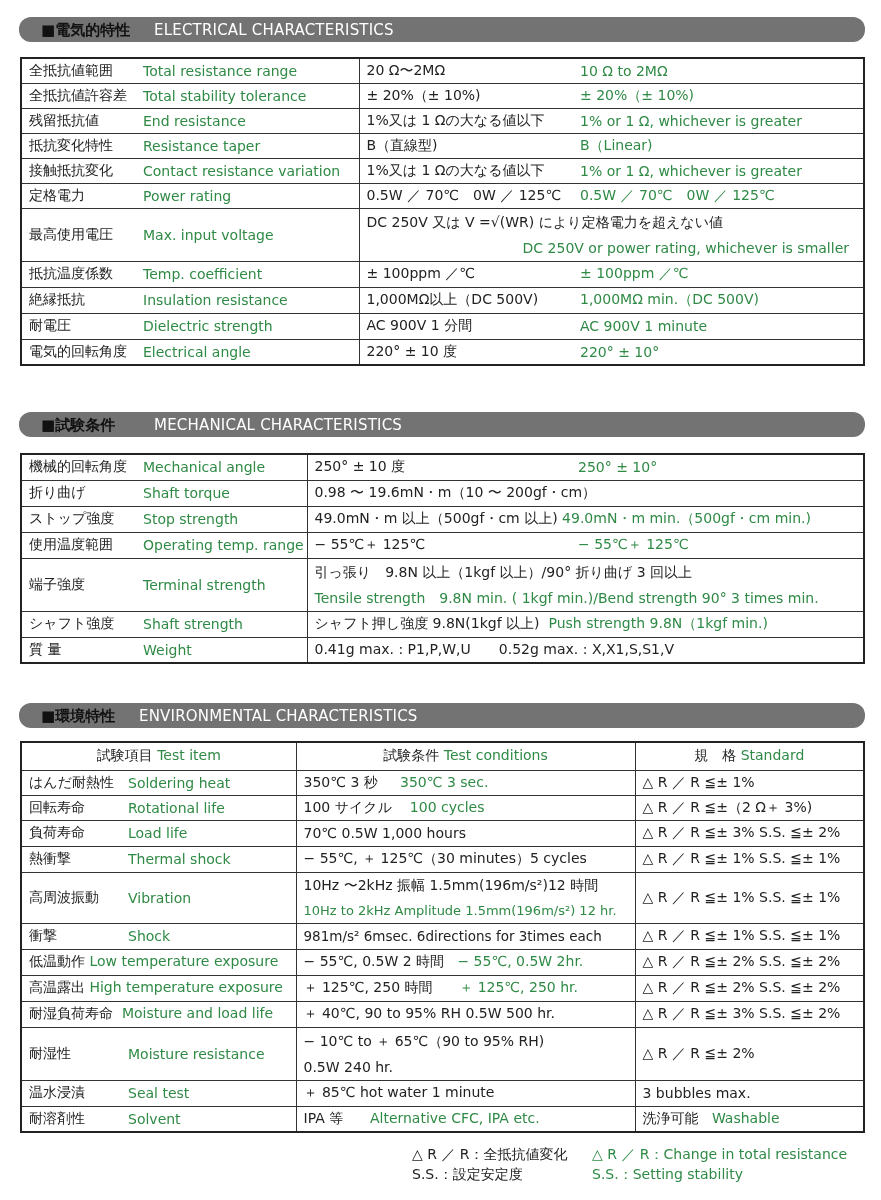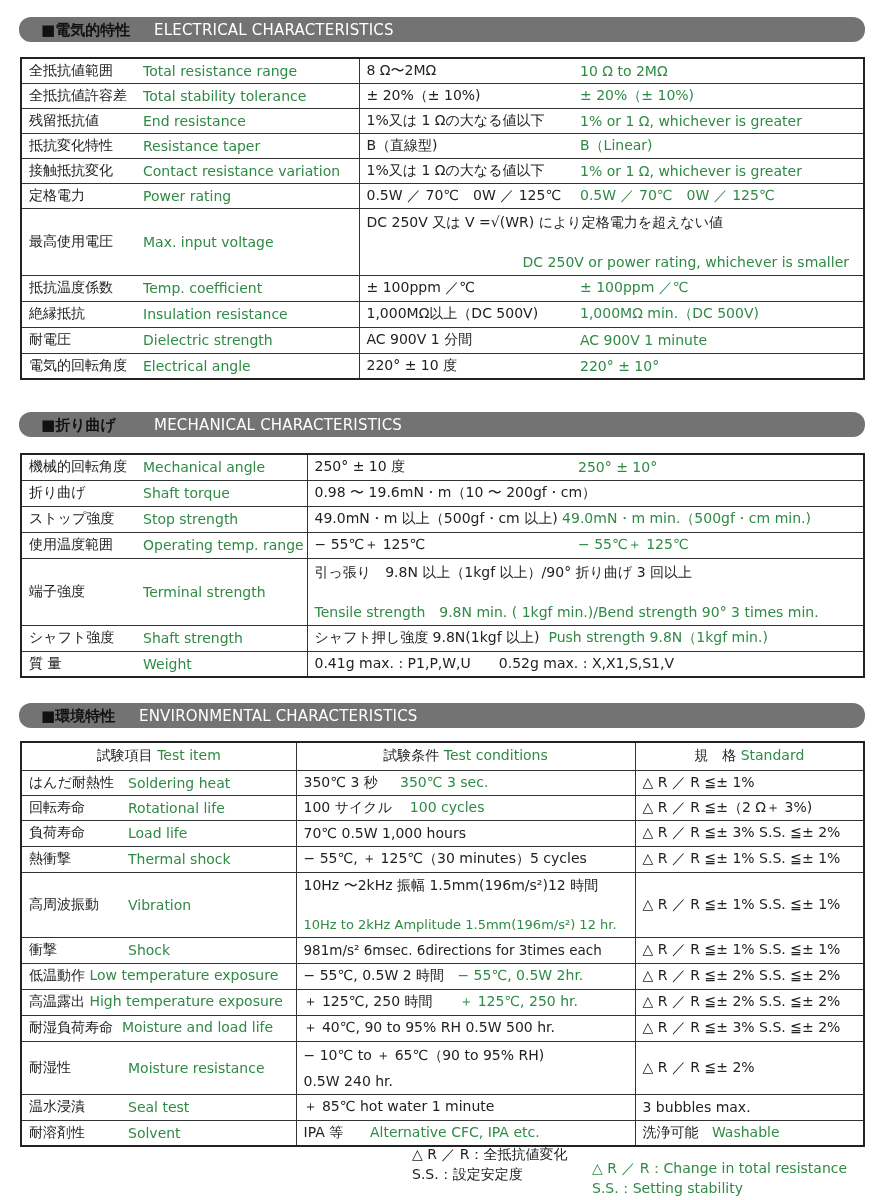--- a/index.html
+++ b/index.html
@@ -4,21 +4,21 @@
 <style>
   html, body { margin: 0; padding: 0; background: #ffffff; }
   body { width: 881px; height: 1200px; position: relative; overflow: hidden;
          font-family: "DejaVu Sans", "Liberation Sans", sans-serif; color: #222; }
   .section-bar { position: absolute; left: 19px; width: 846px; height: 25px;
          background: #737373; border-radius: 12px; }
   .section-bar .jp { position: absolute; left: 22px; top: 4px; font-size: 15px; font-weight: bold; color: #111; }
   .section-bar .en { position: absolute; top: 4px; font-size: 15px; color: #ffffff; letter-spacing: 0.2px; }
   table { position: absolute; left: 20px; border-collapse: collapse; border: 2px solid #222; table-layout: fixed; }
   td { border: 1px solid #333; padding: 0 0 0 7px; font-size: 14px; white-space: nowrap; overflow: hidden; vertical-align: middle; }
-  .g { color: #2f8a45; margin-top: 14px; }
+  .g { color: #2f8a45; }
   .center { text-align: center; padding: 0; }
   .two-line div { line-height: 26px; }
   .legend { position: absolute; font-size: 14px; }
 </style>
 </head>
 <body>
 
 <div class="section-bar" style="top:17px">
   <span class="jp">■電気的特性</span>
   <span class="en" style="left:135px">ELECTRICAL CHARACTERISTICS</span>
@@ -28,21 +28,21 @@
   <colgroup>
       <col style="width:115px">
       <col style="width:223px">
       <col style="width:214px">
       <col style="width:291px">
     </colgroup>
   <tbody>
       <tr style="height:25px">
     <td style="border-right:none">全抵抗値範囲</td>
     <td class="g" style="border-left:none">Total resistance range</td>
-    <td style="border-right:none">8 Ω〜2MΩ</td>
+    <td style="border-right:none">20 Ω〜2MΩ</td>
     <td class="g" style="border-left:none">10 Ω to 2MΩ</td>
   </tr>
   <tr style="height:25px">
     <td style="border-right:none">全抵抗値許容差</td>
     <td class="g" style="border-left:none">Total stability tolerance</td>
     <td style="border-right:none">± 20%（± 10%)</td>
     <td class="g" style="border-left:none">± 20%（± 10%)</td>
   </tr>
   <tr style="height:25px">
     <td style="border-right:none">残留抵抗値</td>
@@ -97,21 +97,21 @@
   <tr style="height:26px">
     <td style="border-right:none">電気的回転角度</td>
     <td class="g" style="border-left:none">Electrical angle</td>
     <td style="border-right:none">220° ± 10 度</td>
     <td class="g" style="border-left:none">220° ± 10°</td>
   </tr>
 </tbody>
   </table>
 
 <div class="section-bar" style="top:412px">
-  <span class="jp">■折り曲げ</span>
+  <span class="jp">■試験条件</span>
   <span class="en" style="left:135px">MECHANICAL  CHARACTERISTICS</span>
 </div>
 
 <table style="top:453px; width:843px;">
   <colgroup>
       <col style="width:115px">
       <col style="width:171px">
       <col style="width:264px">
       <col style="width:293px">
     </colgroup>

